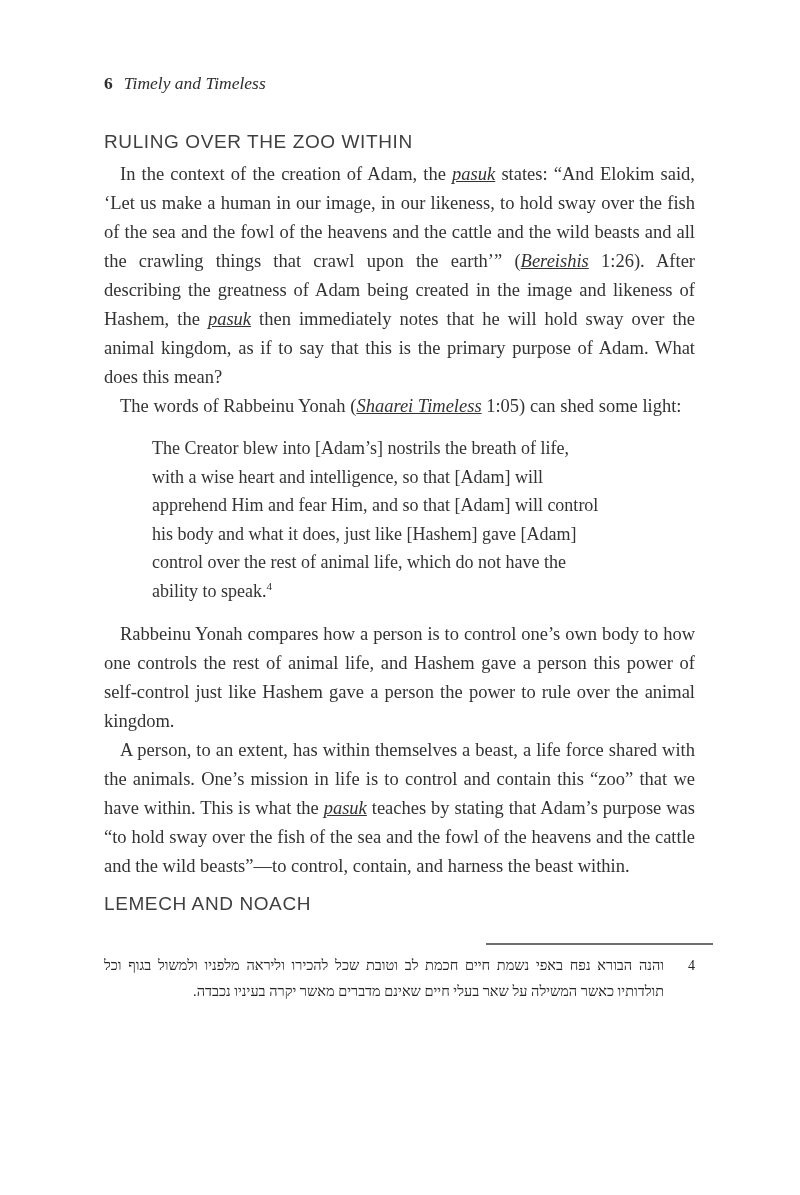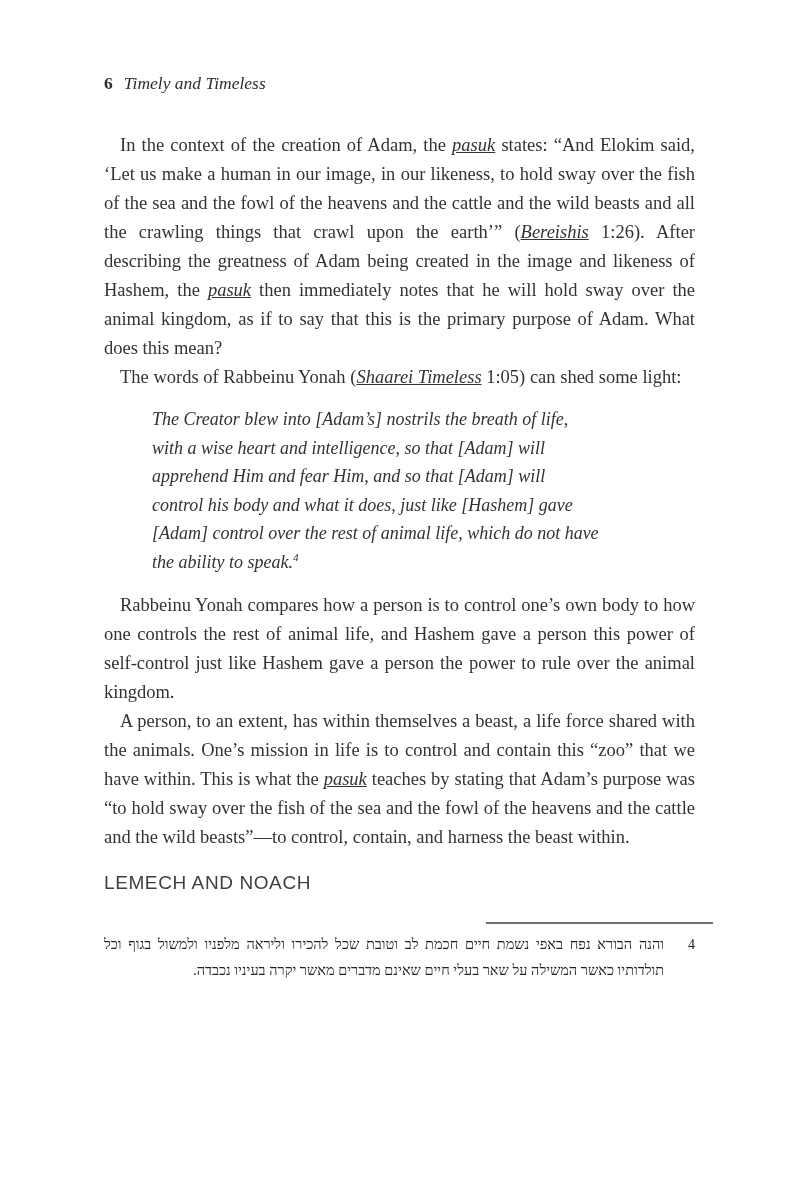--- a/index.html
+++ b/index.html
@@ -35,34 +35,33 @@
   
   .section-heading {
     font-family: "Liberation Sans", "DejaVu Sans", sans-serif;
     font-weight: 400;
     font-size: 19px;
     letter-spacing: 0.6px;
     color: #3f3f3f;
     line-height: 22px;
     margin-bottom: 7px;
   }
-  .section-heading.second { margin-top: 20px; margin-bottom: 6px; }
+  .section-heading.second { margin-top: 12px; margin-bottom: 6px; }
   
   p.body-para {
     font-size: 18.5px;
     line-height: 29px;
     text-align: justify;
     text-indent: 16px;
     color: #333333;
   }
   .it { font-style: italic; text-decoration: underline; }
   
   .block-quote {
     margin: 13px 95px 15px 48px;
-    font-style: italic;
     font-size: 18px;
     line-height: 28.5px;
     text-align: left;
     color: #333333;
   }
   .block-quote sup {
     font-size: 11px;
     line-height: 0;
     vertical-align: super;
   }
@@ -99,20 +98,21 @@
 </head>
 <body>
 
 <div class="page">
 
   <div class="running-header">
     <span class="page-num">6</span>
     <span class="book-title">Timely and Timeless</span>
   </div>
 
+  <h2 class="section-heading">RULING OVER THE ZOO WITHIN</h2>
 
   <p class="body-para"><span>In the context of the creation of Adam, the </span><span class="it">pasuk</span><span> states: “And Elokim said, ‘Let us make a human in our image, in our likeness, to hold sway over the fish of the sea and the fowl of the heavens and the cattle and the wild beasts and all the crawling things that crawl upon the earth’” (</span><span class="it">Bereishis</span><span> 1:26). After describing the greatness of Adam being created in the image and likeness of Hashem, the </span><span class="it">pasuk</span><span> then immediately notes that he will hold sway over the animal kingdom, as if to say that this is the primary purpose of Adam. What does this mean?</span></p>
 
   <p class="body-para"><span>The words of Rabbeinu Yonah (</span><span class="it">Shaarei Timeless</span><span> 1:05) can shed some light:</span></p>
 
   <div class="block-quote"><span>The Creator blew into [Adam’s] nostrils the breath of life, with a wise heart and intelligence, so that [Adam] will apprehend Him and fear Him, and so that [Adam] will control his body and what it does, just like [Hashem] gave [Adam] control over the rest of animal life, which do not have the ability to speak.</span><sup>4</sup></div>
 
   <p class="body-para"><span>Rabbeinu Yonah compares how a person is to control one’s own body to how one controls the rest of animal life, and Hashem gave a person this power of self-control just like Hashem gave a person the power to rule over the animal kingdom.</span></p>
 
   <p class="body-para"><span>A person, to an extent, has within themselves a beast, a life force shared with the animals. One’s mission in life is to control and contain this “zoo” that we have within. This is what the </span><span class="it">pasuk</span><span> teaches by stating that Adam’s purpose was “to hold sway over the fish of the sea and the fowl of the heavens and the cattle and the wild beasts”—to control, contain, and harness the beast within.</span></p>

